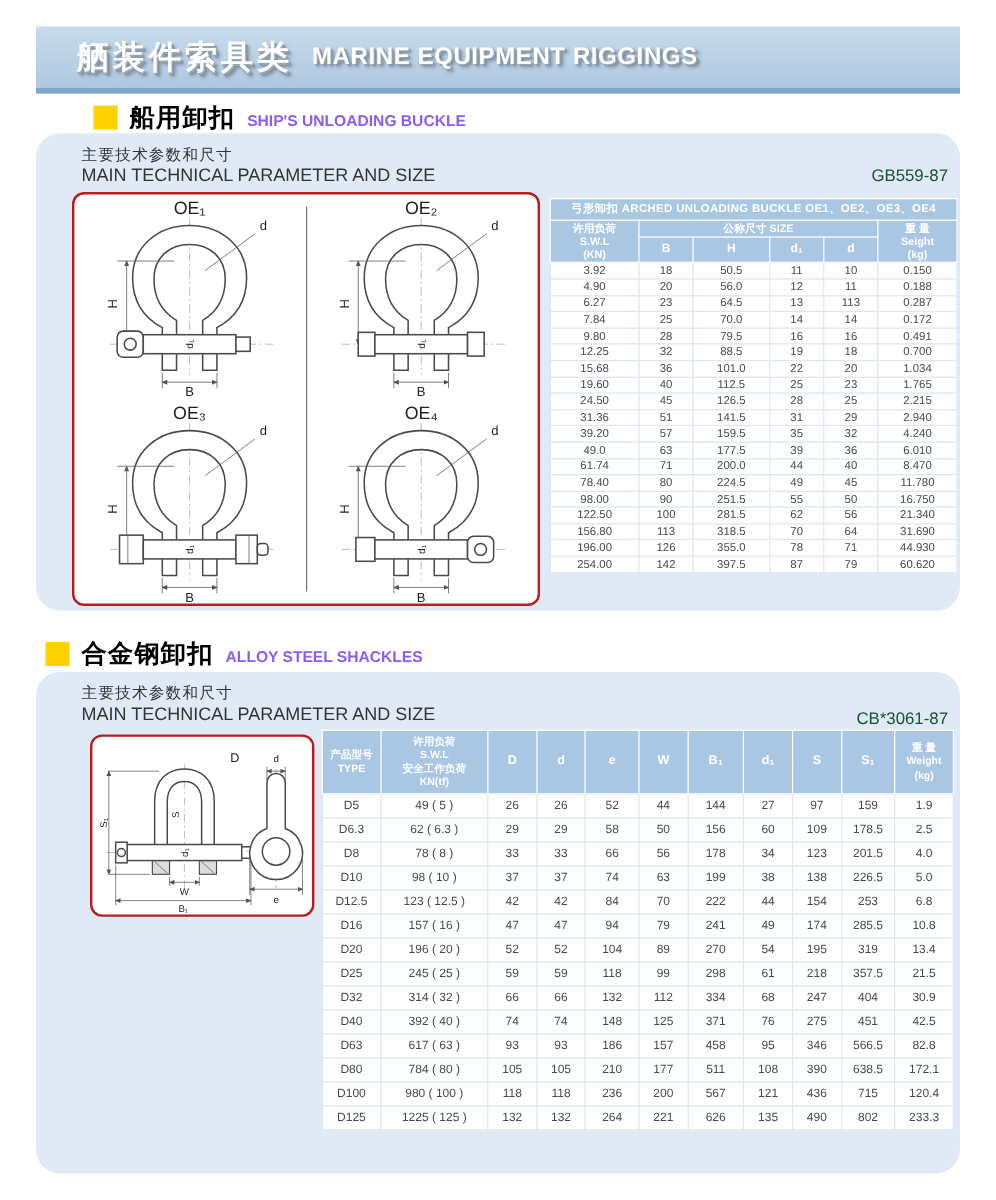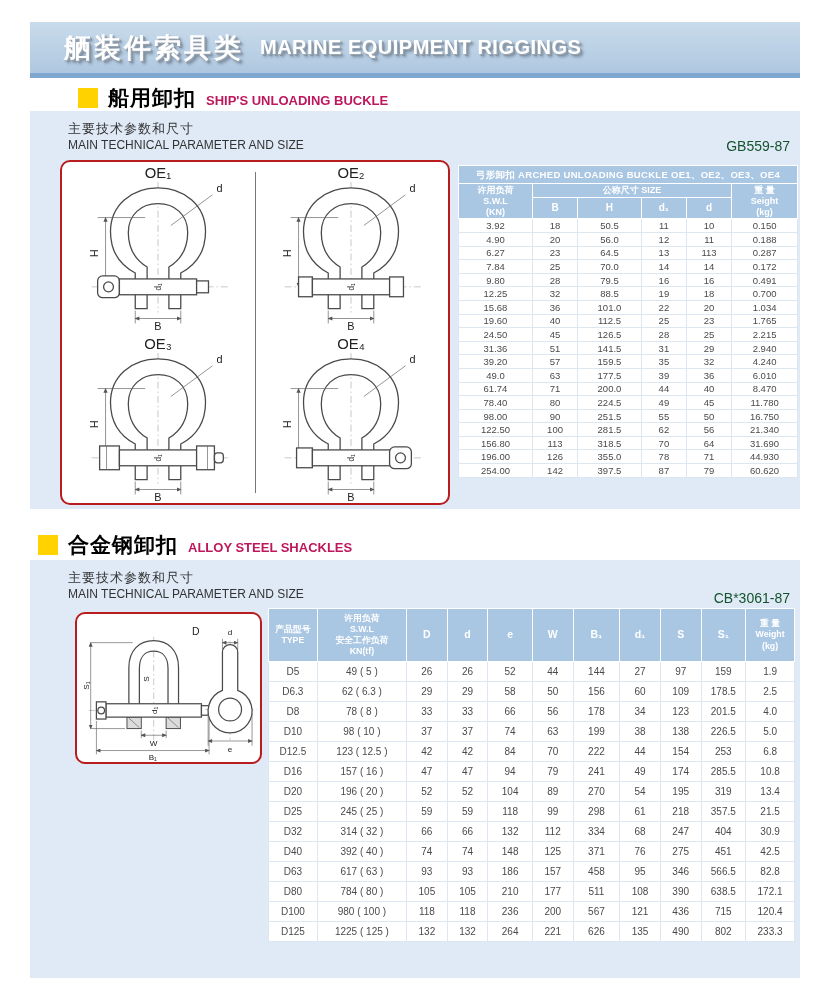--- a/index.html
+++ b/index.html
@@ -10,25 +10,25 @@
           background:linear-gradient(#c9dbec,#afc8df);border-bottom:5px solid #7fa8d0;
           display:flex;align-items:center;padding-left:34px;box-sizing:border-box;gap:16px;}
   .banner-zh{font-size:27px;font-weight:bold;color:#fff;letter-spacing:3px;
              text-shadow:1px 1px 0 #98a6b4,2px 2px 0 #8795a3,3px 3px 3px rgba(50,60,80,.5);}
   .banner-en{font-size:20px;font-weight:bold;color:#fff;letter-spacing:.5px;
              text-shadow:1px 1px 0 #98a6b4,2px 2px 0 #8795a3,3px 3px 3px rgba(50,60,80,.5);}
   
   .sec-head{position:absolute;left:38px;display:flex;align-items:center;gap:10px;}
   .bullet{width:20px;height:20px;background:#ffd200;flex:0 0 auto;}
   .sec-zh{font-size:21px;font-weight:bold;color:#000;letter-spacing:1px;}
-  .sec-en{font-size:13px;font-weight:bold;color:#be185d;padding-top:4px;}
+  .sec-en{font-size:13px;font-weight:bold;color:#8b5cf6;padding-top:4px;}
   
-  .panel{position:absolute;left:30px;width:770px;background:#dfeaf6;border-radius:0;}
+  .panel{position:absolute;left:30px;width:770px;background:#dfeaf6;border-radius:20px;}
   .param-zh{position:absolute;left:38px;top:9px;font-size:13px;color:#333;letter-spacing:1px;}
-  .param-en{position:absolute;left:38px;top:27px;font-size:12px;color:#333;}
+  .param-en{position:absolute;left:38px;top:27px;font-size:15px;color:#333;}
   .standard{position:absolute;right:10px;font-size:14px;color:#14532d;}
   .diagram-box{position:absolute;background:#fff;border:2px solid #b91c1c;border-radius:10px;
                box-sizing:border-box;}
   .dgrid{display:grid;grid-template-columns:1fr 1fr;width:100%;height:100%;position:relative;}
   .dgrid::before{content:"";position:absolute;left:50%;top:10px;bottom:10px;width:1px;background:#777;}
   .dgrid svg{width:100%;height:100%;display:block;}
   .dsingle{width:100%;height:100%;}
   
   .shape{fill:#fff;stroke:#4a4a4a;stroke-width:1.3;}
   .nut{fill:#dcdcdc;stroke:#4a4a4a;stroke-width:1;}

